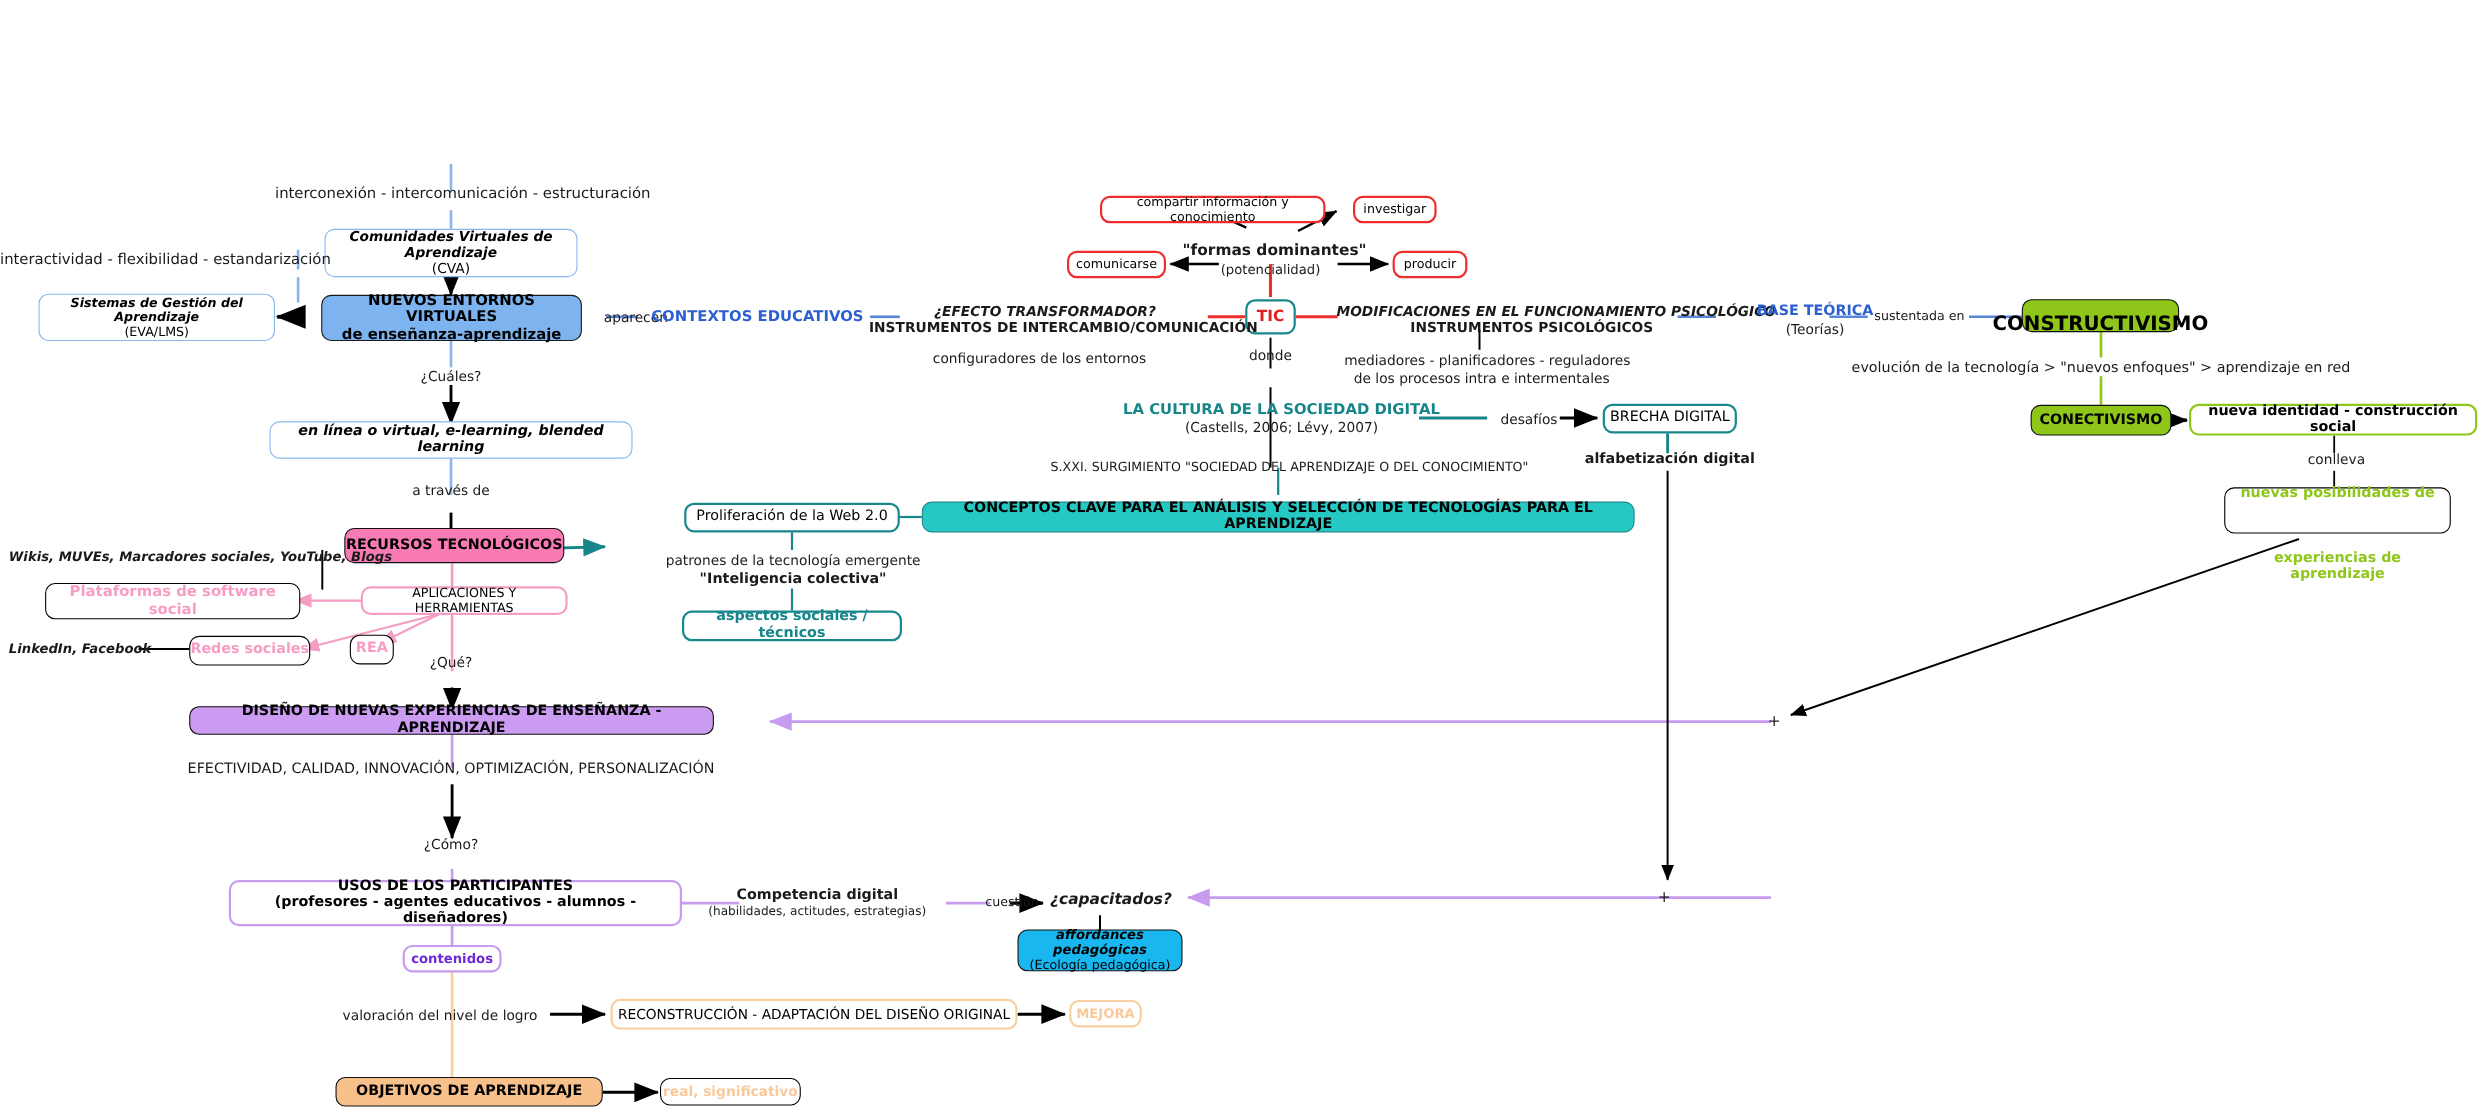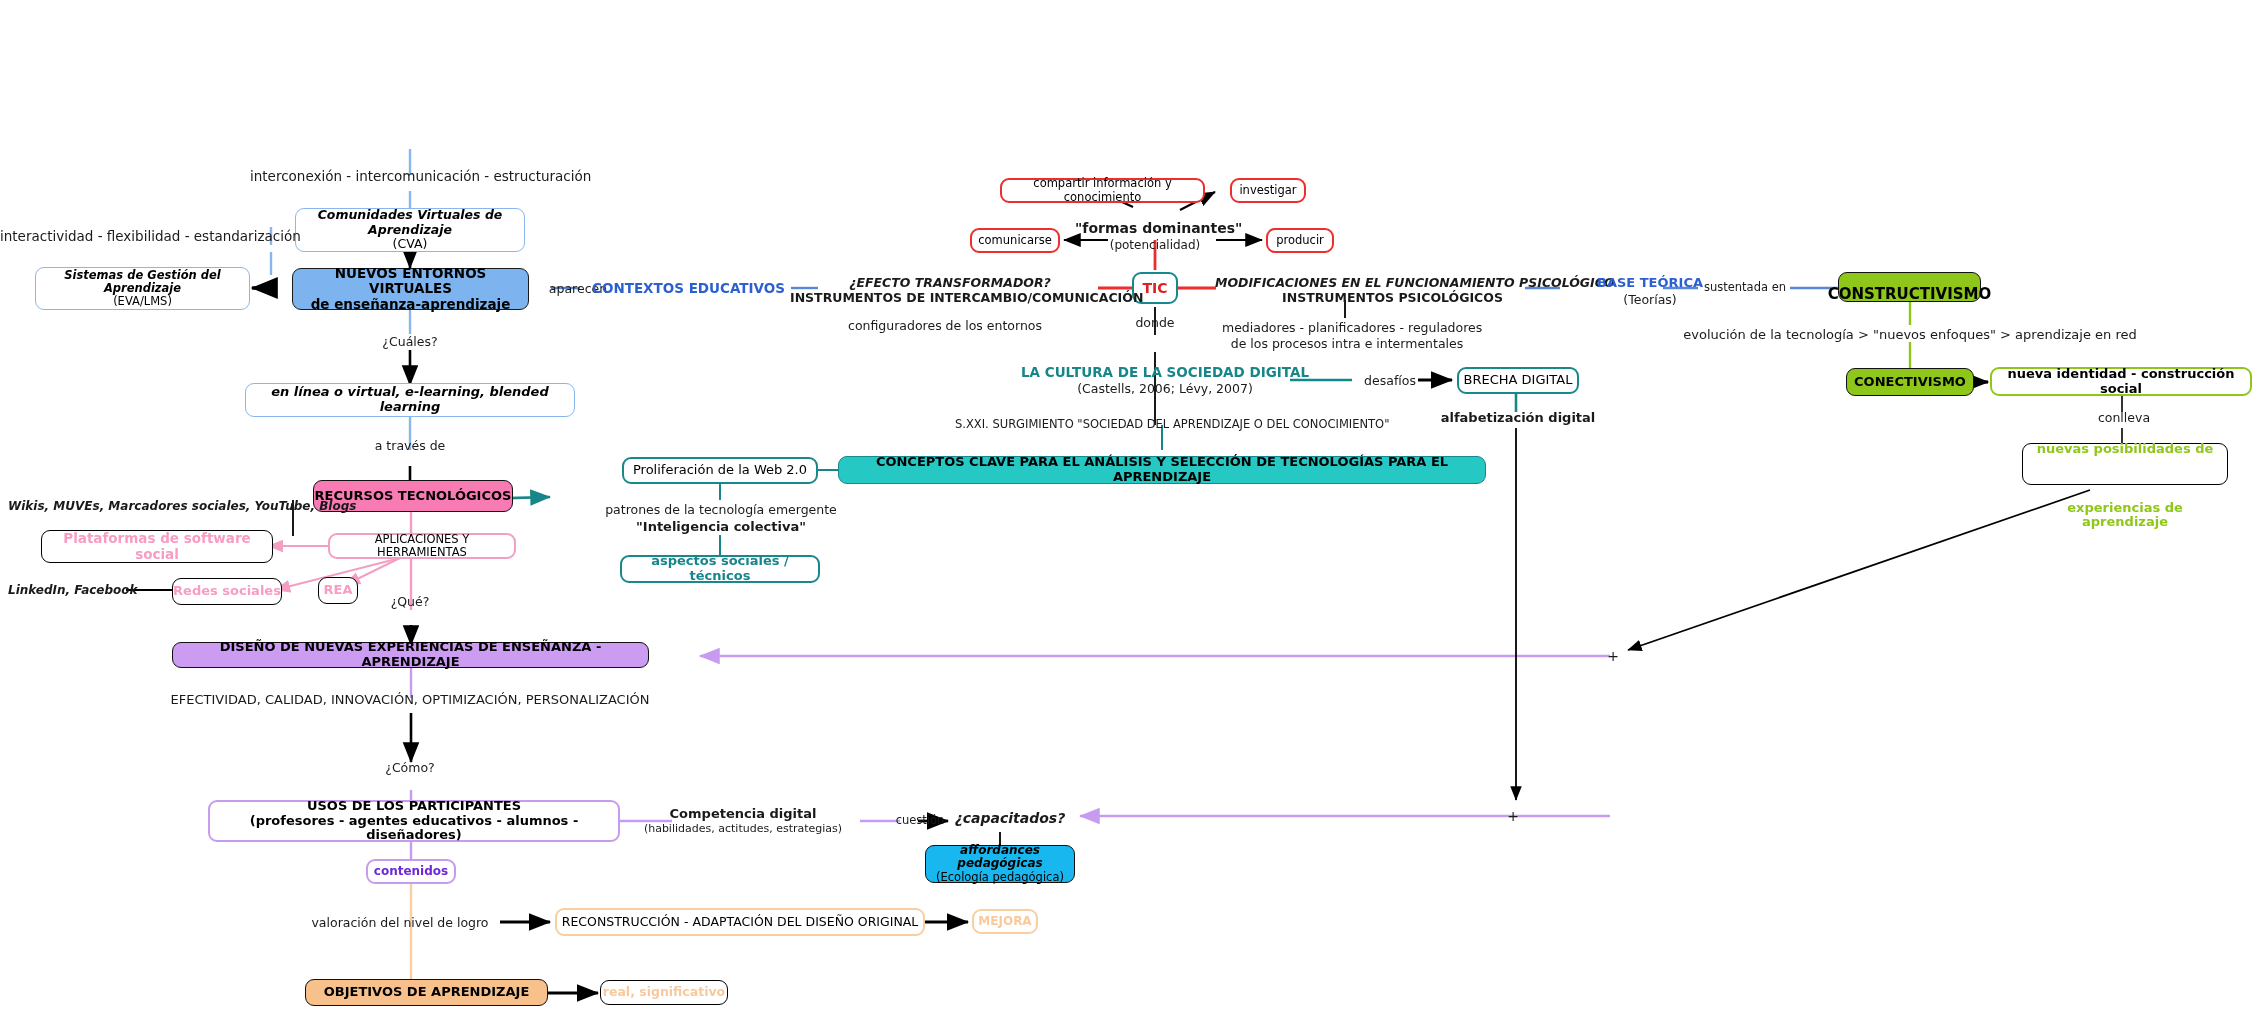--- a/index.html
+++ b/index.html
@@ -276,21 +276,21 @@
   <div class="lbl" style="left:1222px;top:320px;width:250px;font-size:12.5px;">mediadores - planificadores - reguladores</div>
   <div class="lbl" style="left:1222px;top:336px;width:250px;font-size:12.5px;">de los procesos intra e intermentales</div>
 
   <div class="lbl" style="left:1112px;top:315px;width:86px;font-size:12.5px;">donde</div>
 
   <div class="lbl bold" style="left:1575px;top:275px;width:150px;font-size:13px;color:#2c5fd0;">BASE TEÓRICA</div>
   <div class="lbl" style="left:1575px;top:292px;width:150px;font-size:12.5px;">(Teorías)</div>
   <div class="lbl" style="left:1700px;top:281px;width:90px;font-size:11.5px;">sustentada en</div>
 
   <div class="node rbox f-green" style="left:1838px;top:272px;width:143px;height:30px;">
-    <span class="bold" style="font-size:15px;margin-top:16px;">CONSTRUCTIVISMO</span>
+    <span class="bold" style="font-size:18px;margin-top:16px;">CONSTRUCTIVISMO</span>
   </div>
 
   <div class="lbl" style="left:1680px;top:327px;width:460px;font-size:13px;">evolución de la tecnología &gt; "nuevos enfoques" &gt; aprendizaje en red</div>
 
   <div class="node rbox f-green" style="left:1846px;top:368px;width:128px;height:28px;">
     <span class="bold" style="font-size:13px;">CONECTIVISMO</span>
   </div>
 
   <div class="node rbox b-green" style="left:1990px;top:367px;width:262px;height:29px;">
     <span class="bold" style="font-size:13px;">nueva identidad - construcción social</span>

